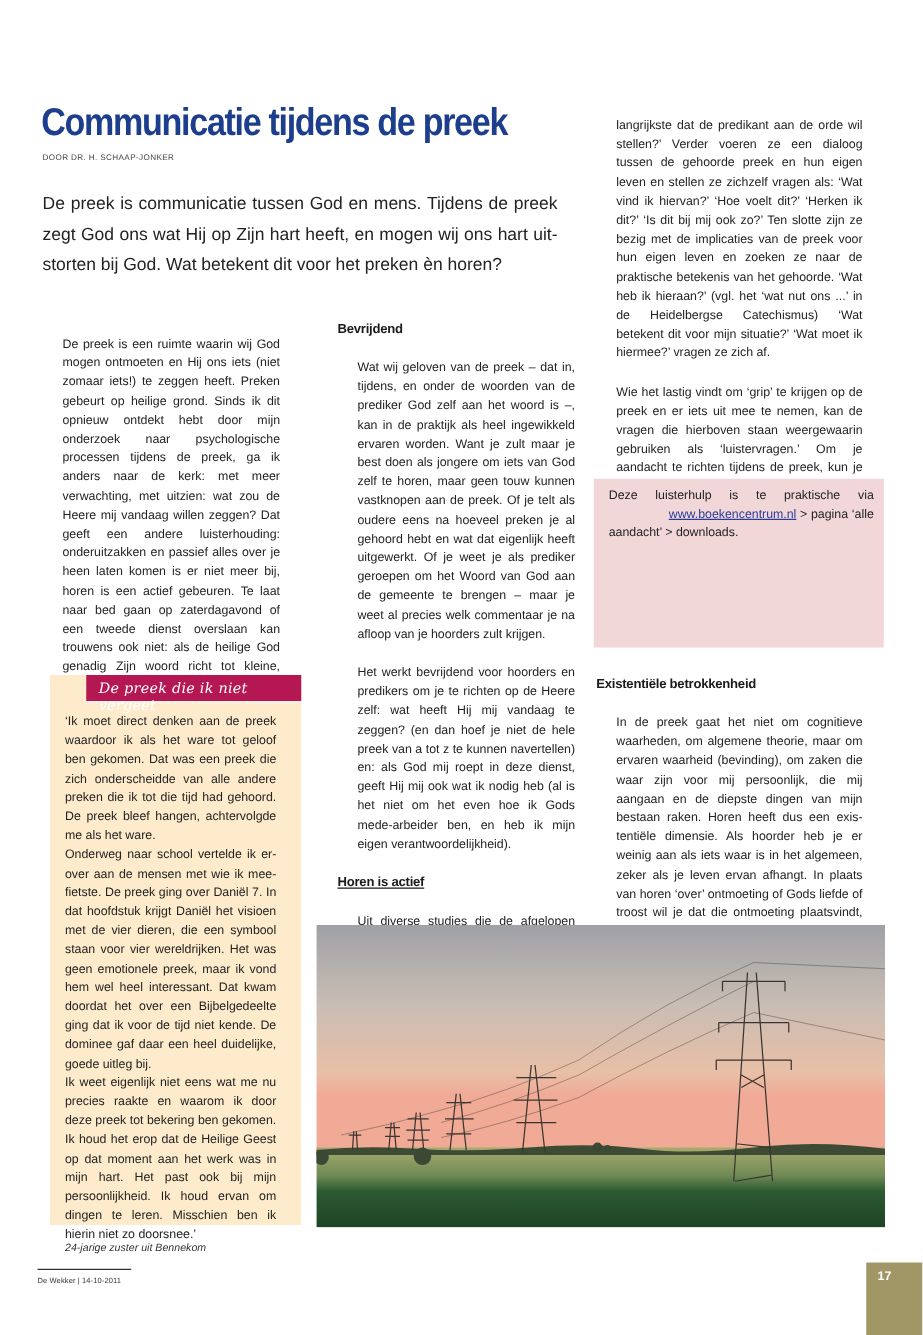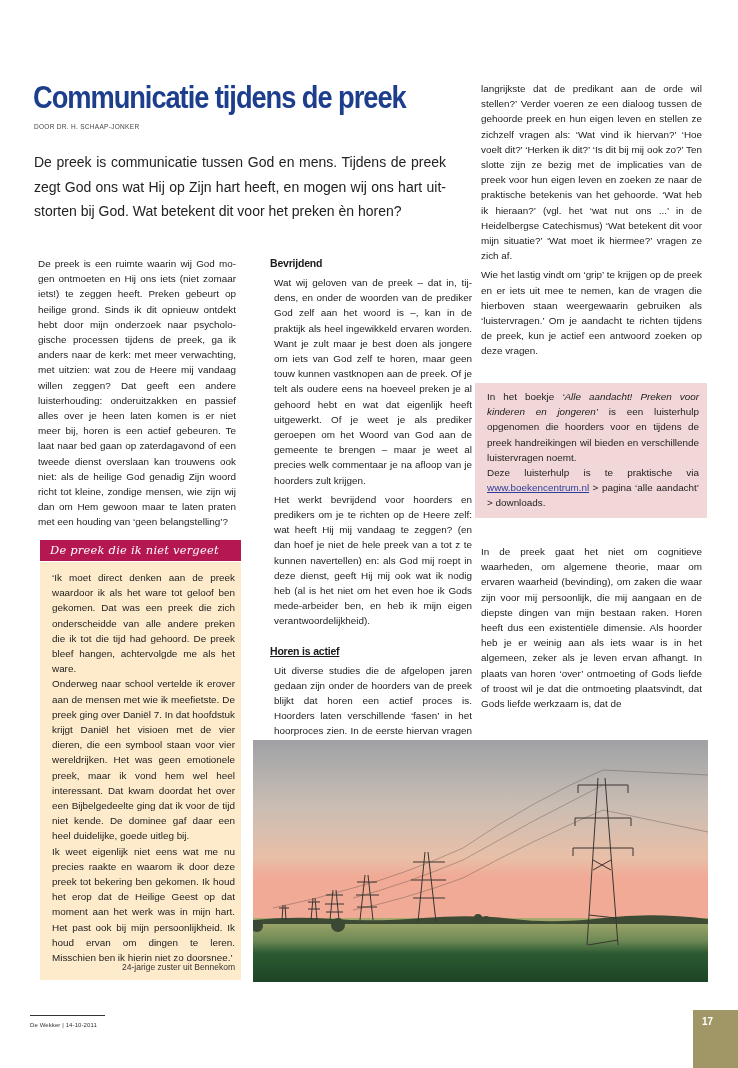--- a/index.html
+++ b/index.html
@@ -5,35 +5,35 @@
   * { margin: 0; padding: 0; box-sizing: border-box; }
   html, body { width: 738px; height: 1068px; background: #ffffff; overflow: hidden; }
   body { position: relative; font-family: "Liberation Sans", "DejaVu Sans", sans-serif; color: #1e1e1e; }
   .abs { position: absolute; }
 
   .title { left: 33px; top: 80px; width: 430px; font-family: "Liberation Sans", sans-serif; font-weight: bold; font-size: 31px; letter-spacing: -1.2px; color: #1c3e8c; transform: scaleX(0.88); transform-origin: left top; white-space: nowrap; }
   .byline { left: 34px; top: 123px; font-size: 6.5px; letter-spacing: 0.3px; color: #444; text-transform: uppercase; }
   .intro { left: 34px; top: 150px; width: 412px; font-size: 14px; line-height: 24.5px; color: #222; text-align: justify; }
 
   .col { font-size: 9.9px; line-height: 15.2px; text-align: justify; color: #222; }
-  .col p { margin: 4px; }
+  .col p { margin: 16px; }
   .col1 { left: 34px; top: 252px; width: 206px; }
   .col2 { left: 270px; top: 256px; width: 206px; }
   .col3 { left: 477px; top: 77px; width: 229px; }
 
   .subhead { font-weight: bold; font-size: 10.5px; color: #1a1a1a; line-height: 15px; letter-spacing: -0.2px; }
 
   .sidebox { left: 40px; top: 540px; width: 201px; height: 440px; background: #fdebcb; }
-  .sidebox-header { height: 21px; background: #b51752; color: #fff; font-family: "DejaVu Serif", serif; font-style: italic; font-size: 11.5px; padding: 3px 0 0 10px; letter-spacing: 0.2px; position: relative; }
+  .sidebox-header { height: 21px; background: #b51752; color: #fff; font-family: "DejaVu Serif", serif; font-style: italic; font-size: 11.5px; padding: 3px 0 0 10px; letter-spacing: 0.2px; position: relative; margin-left: 29px; }
   .sidebox-header::after { content: ""; position: absolute; left: 0; right: 0; bottom: -1px; height: 1px; background: #fff; }
-  .sidebox-body { padding: 9px 6px 0 12px; font-size: 9.9px; line-height: 15.2px; text-align: justify; color: #222; }
-  .sidebox-sign { text-align: right; font-size: 8.5px; margin-top: -5px; color: #333; }
+  .sidebox-body { padding: 9px 20px 0 12px; font-size: 9.9px; line-height: 15.2px; text-align: justify; color: #222; }
+  .sidebox-sign { font-style: italic; font-size: 8.5px; margin-top: -5px; color: #333; }
 
   .pinkbox { left: 475px; top: 383px; width: 232px; height: 135px; background: #f2d7d8; padding: 6px 8px 0 12px; font-size: 9.9px; line-height: 15.2px; color: #222; text-align: justify; }
-  .pinkbox a { color: #2a3d9a; text-decoration: underline; }
+  .pinkbox a { color: #2a3d9a; text-decoration: underline; margin-left: 48px; }
 
   .photo { left: 253px; top: 740px; width: 455px; height: 242px; overflow: hidden; }
 
   .footer-rule { left: 30px; top: 1015px; width: 75px; height: 1px; background: #333; }
   .footer-text { left: 30px; top: 1022px; font-size: 6px; color: #333; letter-spacing: 0.1px; }
   .page-num-box { left: 693px; top: 1010px; width: 45px; height: 68px; background: #a19766; color: #fff; font-size: 10px; font-weight: bold; padding: 6px 0 12px 9px; }
 </style>
 </head>
 <body>
 
@@ -62,25 +62,25 @@
   <div class="subhead" style="margin-top:15px;text-decoration:underline;">Horen is actief</div>
   <p>Uit diverse studies die de afgelopen jaren gedaan zijn onder de hoorders van de preek blijkt dat horen een actief proces is. Hoorders laten verschillende ‘fasen’ in het hoorproces zien. In de eerste hiervan vragen ze zich af waar het in de preek precies over gaat. ‘Wat is de kern?’ ‘Wat is nu het be­</p>
 </div>
 
 <div class="abs col col3">
   <p>langrijkste dat de predikant aan de orde wil stellen?’ Verder voeren ze een dialoog tussen de gehoorde preek en hun eigen leven en stellen ze zichzelf vragen als: ‘Wat vind ik hiervan?’ ‘Hoe voelt dit?’ ‘Herken ik dit?’ ‘Is dit bij mij ook zo?’ Ten slotte zijn ze bezig met de implicaties van de preek voor hun eigen leven en zoeken ze naar de praktische betekenis van het gehoorde. ‘Wat heb ik hieraan?’ (vgl. het ‘wat nut ons ...’ in de Heidelbergse Catechismus) ‘Wat betekent dit voor mijn situatie?’ ‘Wat moet ik hiermee?’ vragen ze zich af.</p>
   <p>Wie het lastig vindt om ‘grip’ te krijgen op de preek en er iets uit mee te nemen, kan de vragen die hierboven staan weerge­waarin gebruiken als ‘luistervragen.’ Om je aandacht te richten tijdens de preek, kun je actief een antwoord zoeken op deze vragen.</p>
 </div>
 
 <div class="abs pinkbox">
-  <p><span>In het boekje </span><em>‘Alle aandacht! Preken voor kinderen en jongeren’</em><span> is een luis­terhulp opgenomen die hoorders voor en tijdens de preek handreikin­gen wil bieden en verschillende luis­tervragen noemt.</span></p>
   <p><span>Deze luisterhulp is te praktische via </span><a>www.boekencentrum.nl</a><span> &gt; pagina ‘alle aandacht’ &gt; downloads.</span></p>
 </div>
 
 <div class="abs col" style="left:477px; top:540px; width:229px;">
+  <div class="subhead">Existentiële betrokkenheid</div>
   <p>In de preek gaat het niet om cognitieve waarheden, om algemene theorie, maar om ervaren waarheid (bevinding), om za­ken die waar zijn voor mij persoonlijk, die mij aangaan en de diepste dingen van mijn bestaan raken. Horen heeft dus een exis­tentiële dimensie. Als hoorder heb je er weinig aan als iets waar is in het algemeen, zeker als je leven ervan afhangt. In plaats van horen ‘over’ ontmoeting of Gods liefde of troost wil je dat die ontmoeting plaats­vindt, dat Gods liefde werkzaam is, dat de</p>
 </div>
 
 <div class="abs photo">
   <svg width="455" height="242" viewBox="0 0 455 242">
     <defs>
       <linearGradient id="sky" x1="0" y1="0" x2="0" y2="1">
         <stop offset="0" stop-color="#9fa1a6"></stop>
         <stop offset="0.35" stop-color="#c9bdb4"></stop>
         <stop offset="0.65" stop-color="#e9bfa7"></stop>

